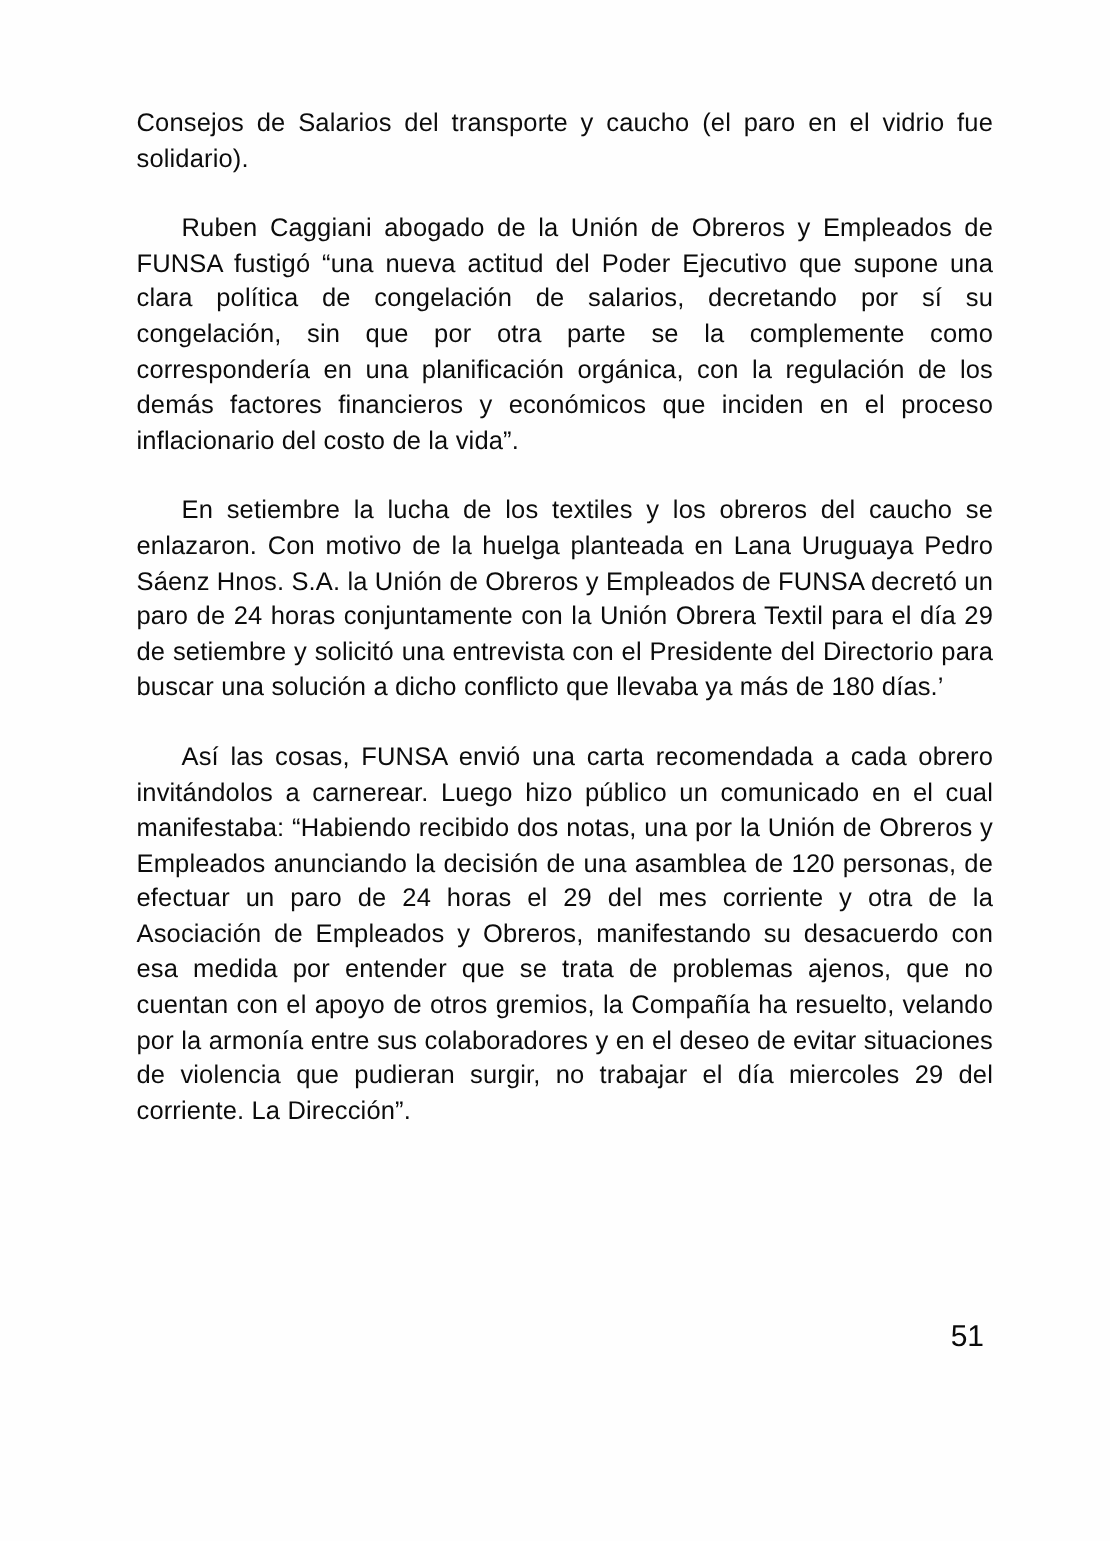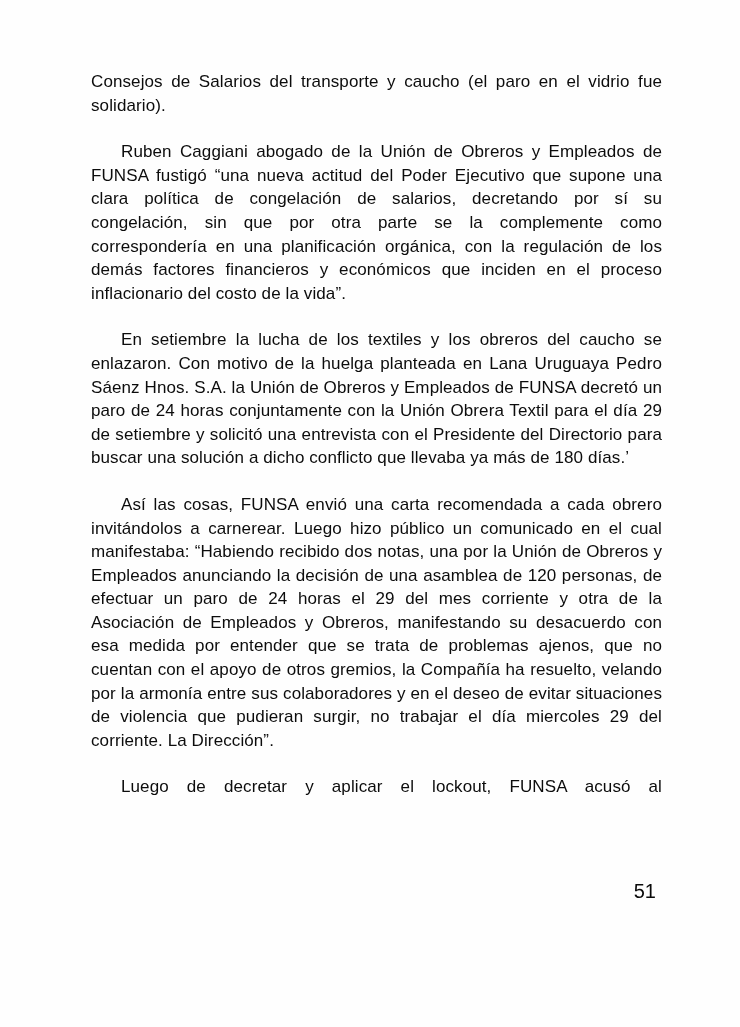--- a/index.html
+++ b/index.html
@@ -52,16 +52,15 @@
 </style>
 </head>
 <body>
 
 <div class="page">
   <div class="text-block">
     <p class="para">Consejos de Salarios del transporte y caucho (el paro en el vidrio fue solidario).</p>
     <p class="para indent">Ruben Caggiani abogado de la Unión de Obreros y Empleados de FUNSA fustigó “una nueva actitud del Poder Ejecutivo que supone una clara política de congelación de salarios, decretando por sí su congelación, sin que por otra parte se la complemente como correspondería en una planificación orgánica, con la regulación de los demás factores financieros y económicos que inciden en el proceso inflacionario del costo de la vida”.</p>
     <p class="para indent">En setiembre la lucha de los textiles y los obreros del caucho se enlazaron. Con motivo de la huelga planteada en Lana Uruguaya Pedro Sáenz Hnos. S.A. la Unión de Obreros y Empleados de FUNSA decretó un paro de 24 horas conjuntamente con la Unión Obrera Textil para el día 29 de setiembre y solicitó una entrevista con el Presidente del Directorio para buscar una solución a dicho conflicto que llevaba ya más de 180 días.’</p>
     <p class="para indent">Así las cosas, FUNSA envió una carta recomendada a cada obrero invitándolos a carnerear. Luego hizo público un comunicado en el cual manifestaba: “Habiendo recibido dos notas, una por la Unión de Obreros y Empleados anunciando la decisión de una asamblea de 120 personas, de efectuar un paro de 24 horas el 29 del mes corriente y otra de la Asociación de Empleados y Obreros, manifestando su desacuerdo con esa medida por entender que se trata de problemas ajenos, que no cuentan con el apoyo de otros gremios, la Compañía ha resuelto, velando por la armonía entre sus colaboradores y en el deseo de evitar situaciones de violencia que pudieran surgir, no trabajar el día miercoles 29 del corriente. La Dirección”.</p>
-    <p class="para indent justify-last">Luego de decretar y aplicar el lockout, FUNSA acusó al</p>
   </div>
   <div class="page-number">51</div>
 </div>
 
 </body></html>

